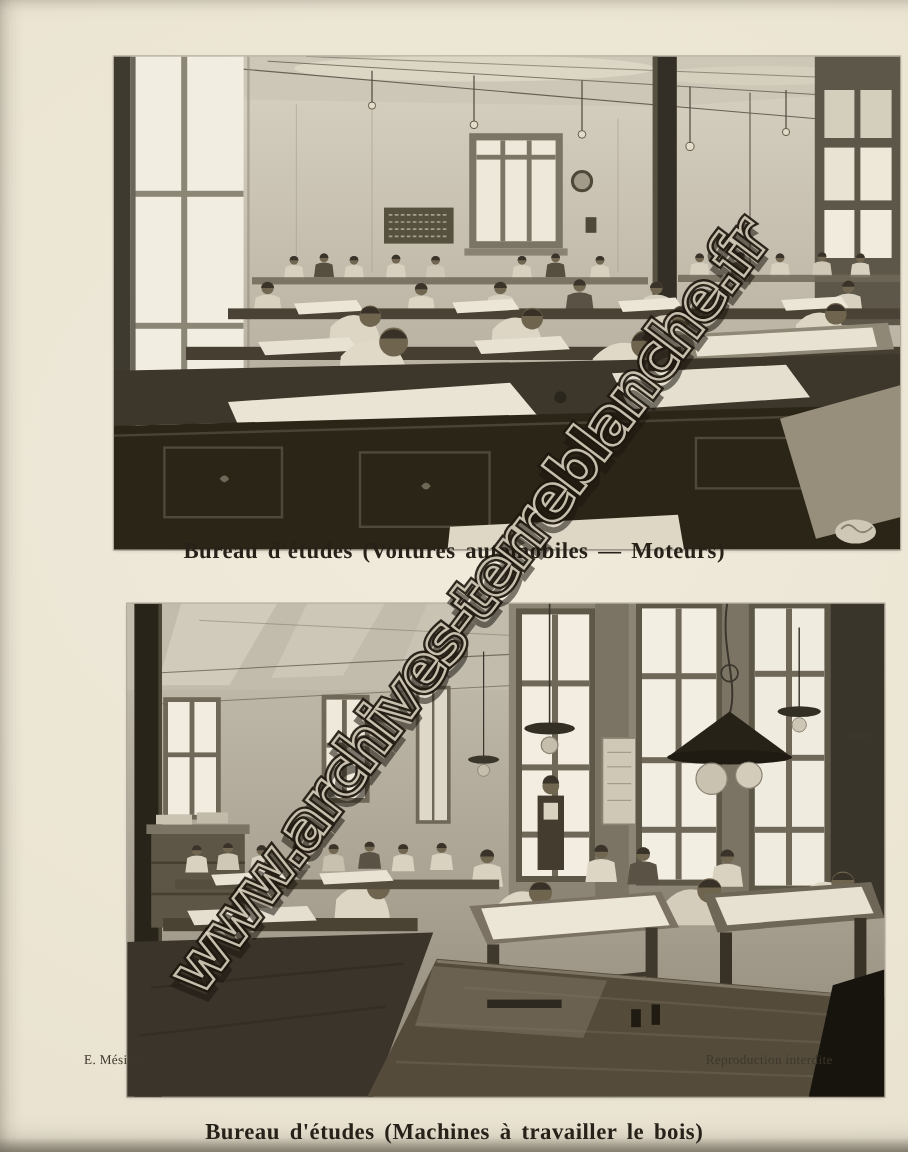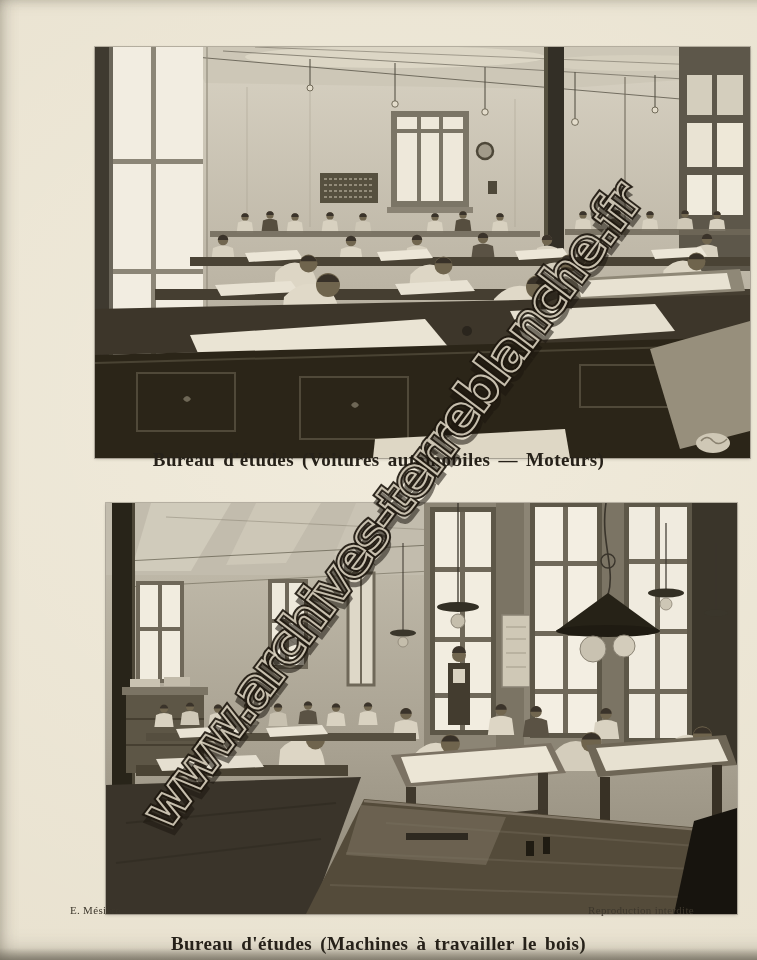--- a/index.html
+++ b/index.html
@@ -25,21 +25,21 @@
   .photo-top    { left:55px; top:31px;  width:655px; height:411px; }
   .photo-bottom { left:66px; top:487px; width:631px; height:411px; }
   .caption {
     position:absolute; left:0; width:757px; text-align:center;
     font-weight:bold; font-size:19px; line-height:1.25;
     letter-spacing:.4px; word-spacing:3px; color:#262119;
   }
   .caption-top    { top:448px; }
   .caption-bottom { top:932px; }
   .credits {
-    position:absolute; top:904px; left:70px; width:624px;
+    position:absolute; top:878px; left:70px; width:624px;
     display:flex; justify-content:space-between;
     font-size:11px; letter-spacing:.3px; color:#3d372c;
   }
   .watermark {
     position:absolute; left:391px; top:506px;
     transform:translate(-50%,-50%) rotate(-53deg);
     white-space:nowrap; pointer-events:none; z-index:60;
     font-family:"DejaVu Sans", sans-serif; font-weight:bold;
     font-size:52px; letter-spacing:-3px;
   }

